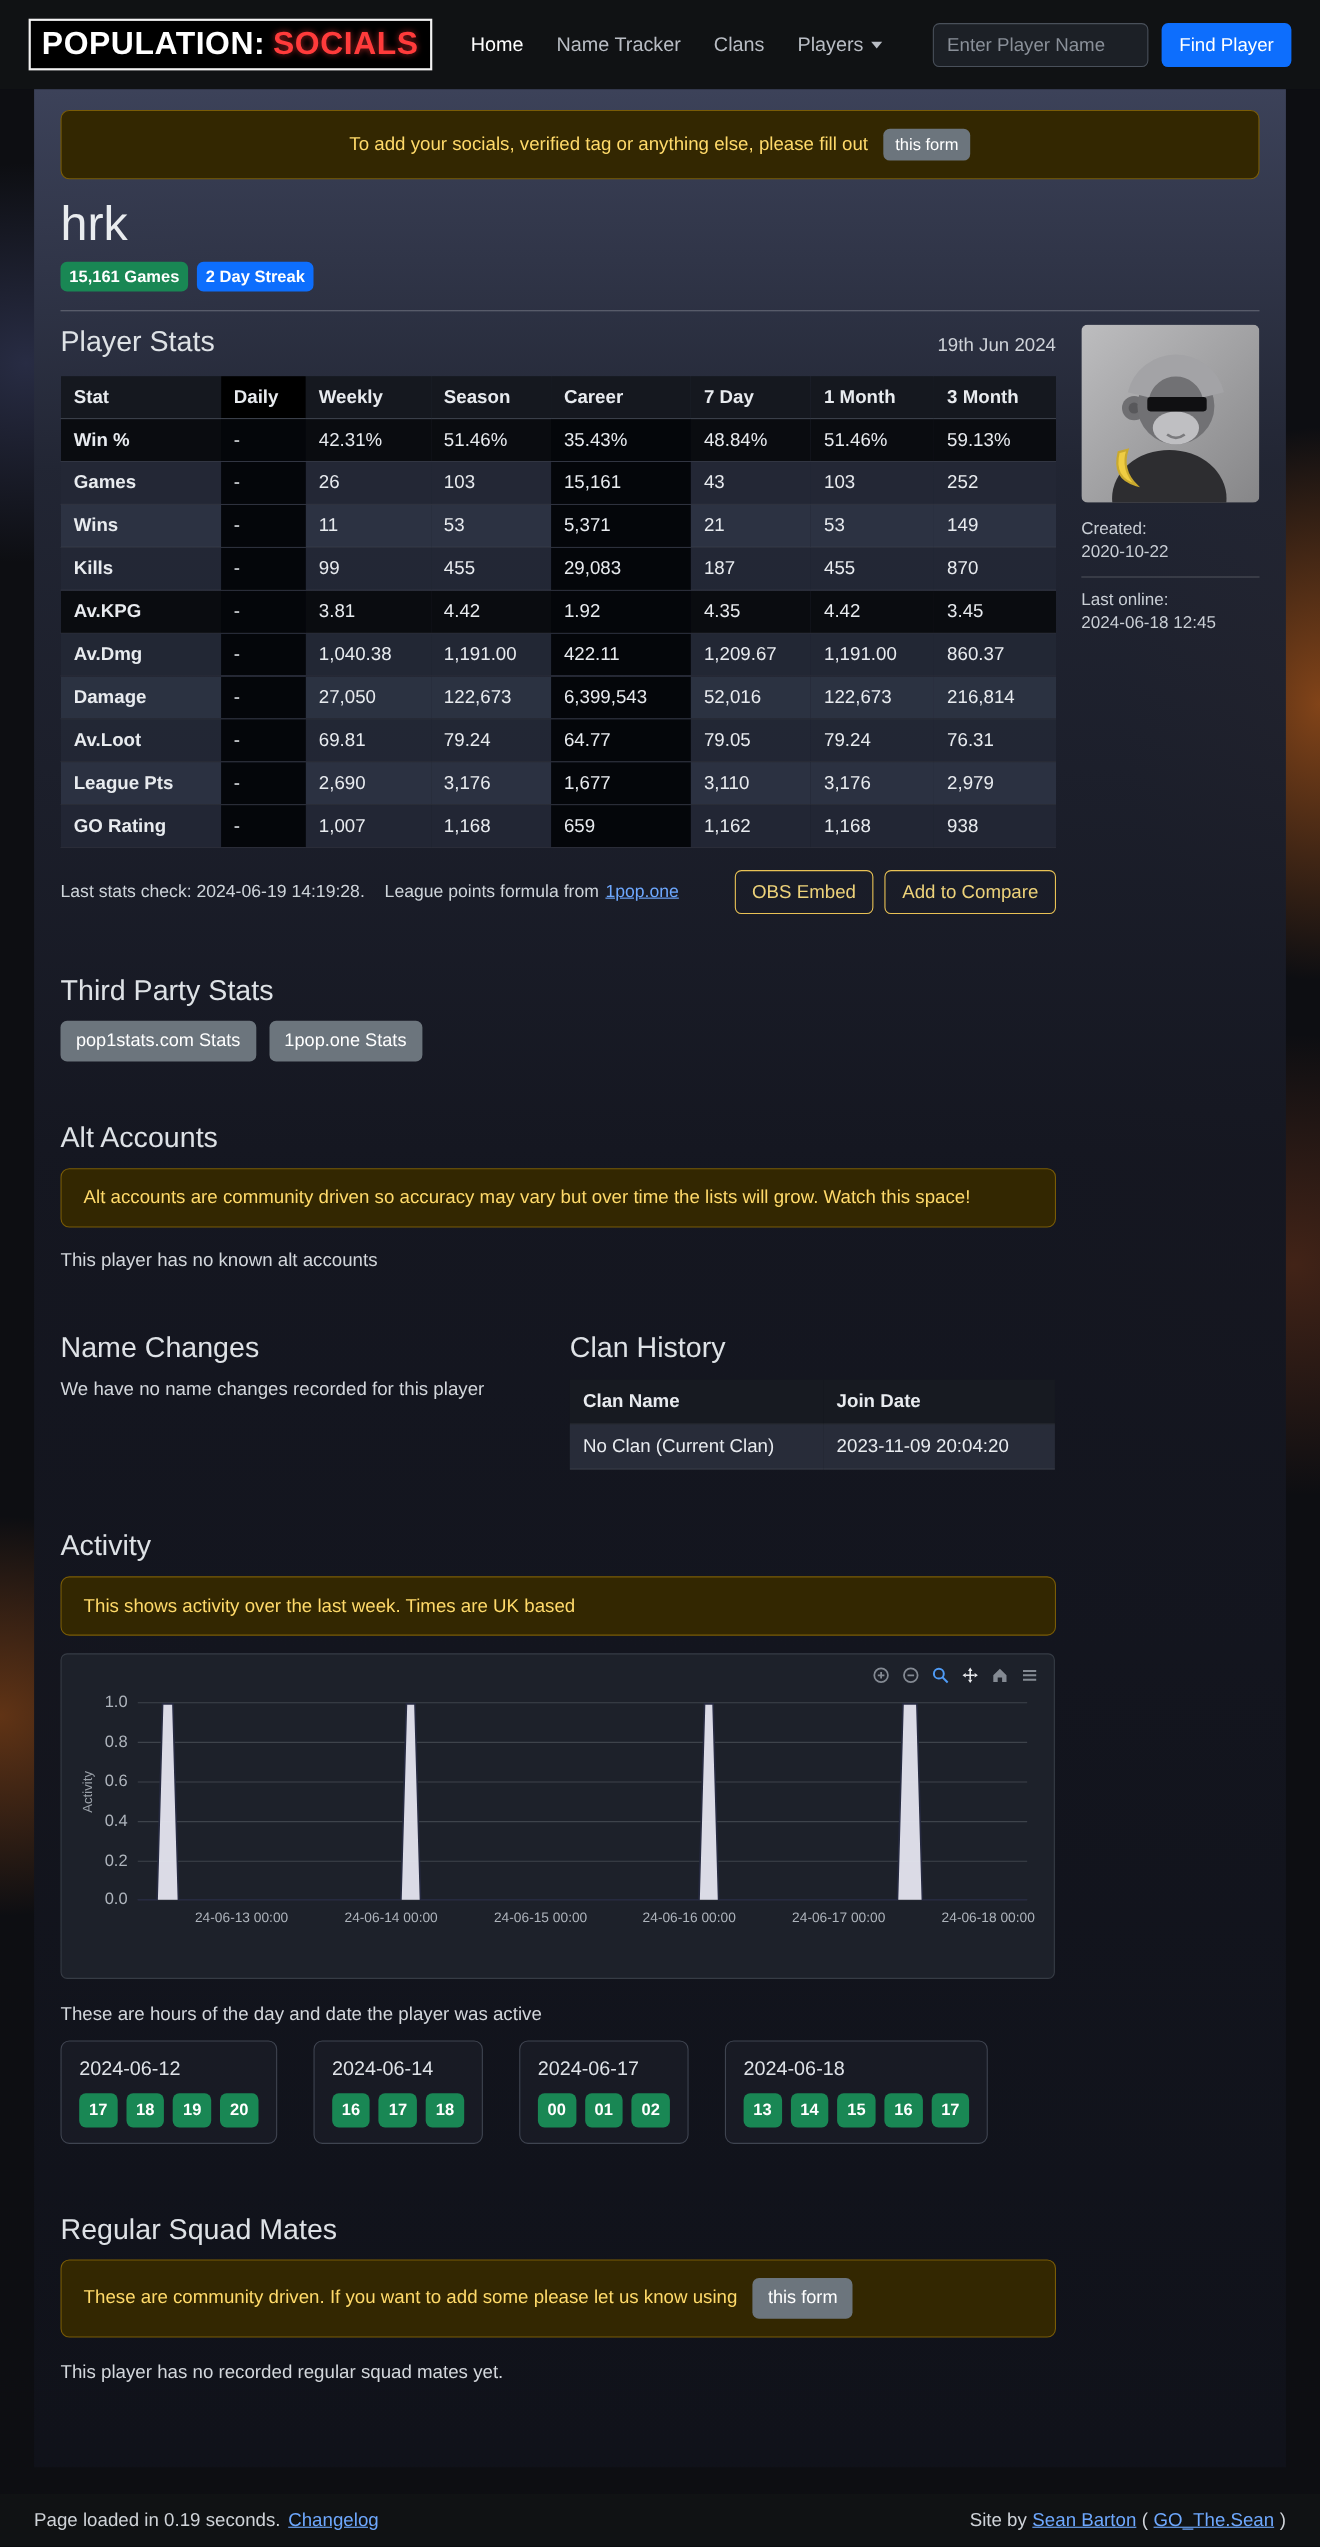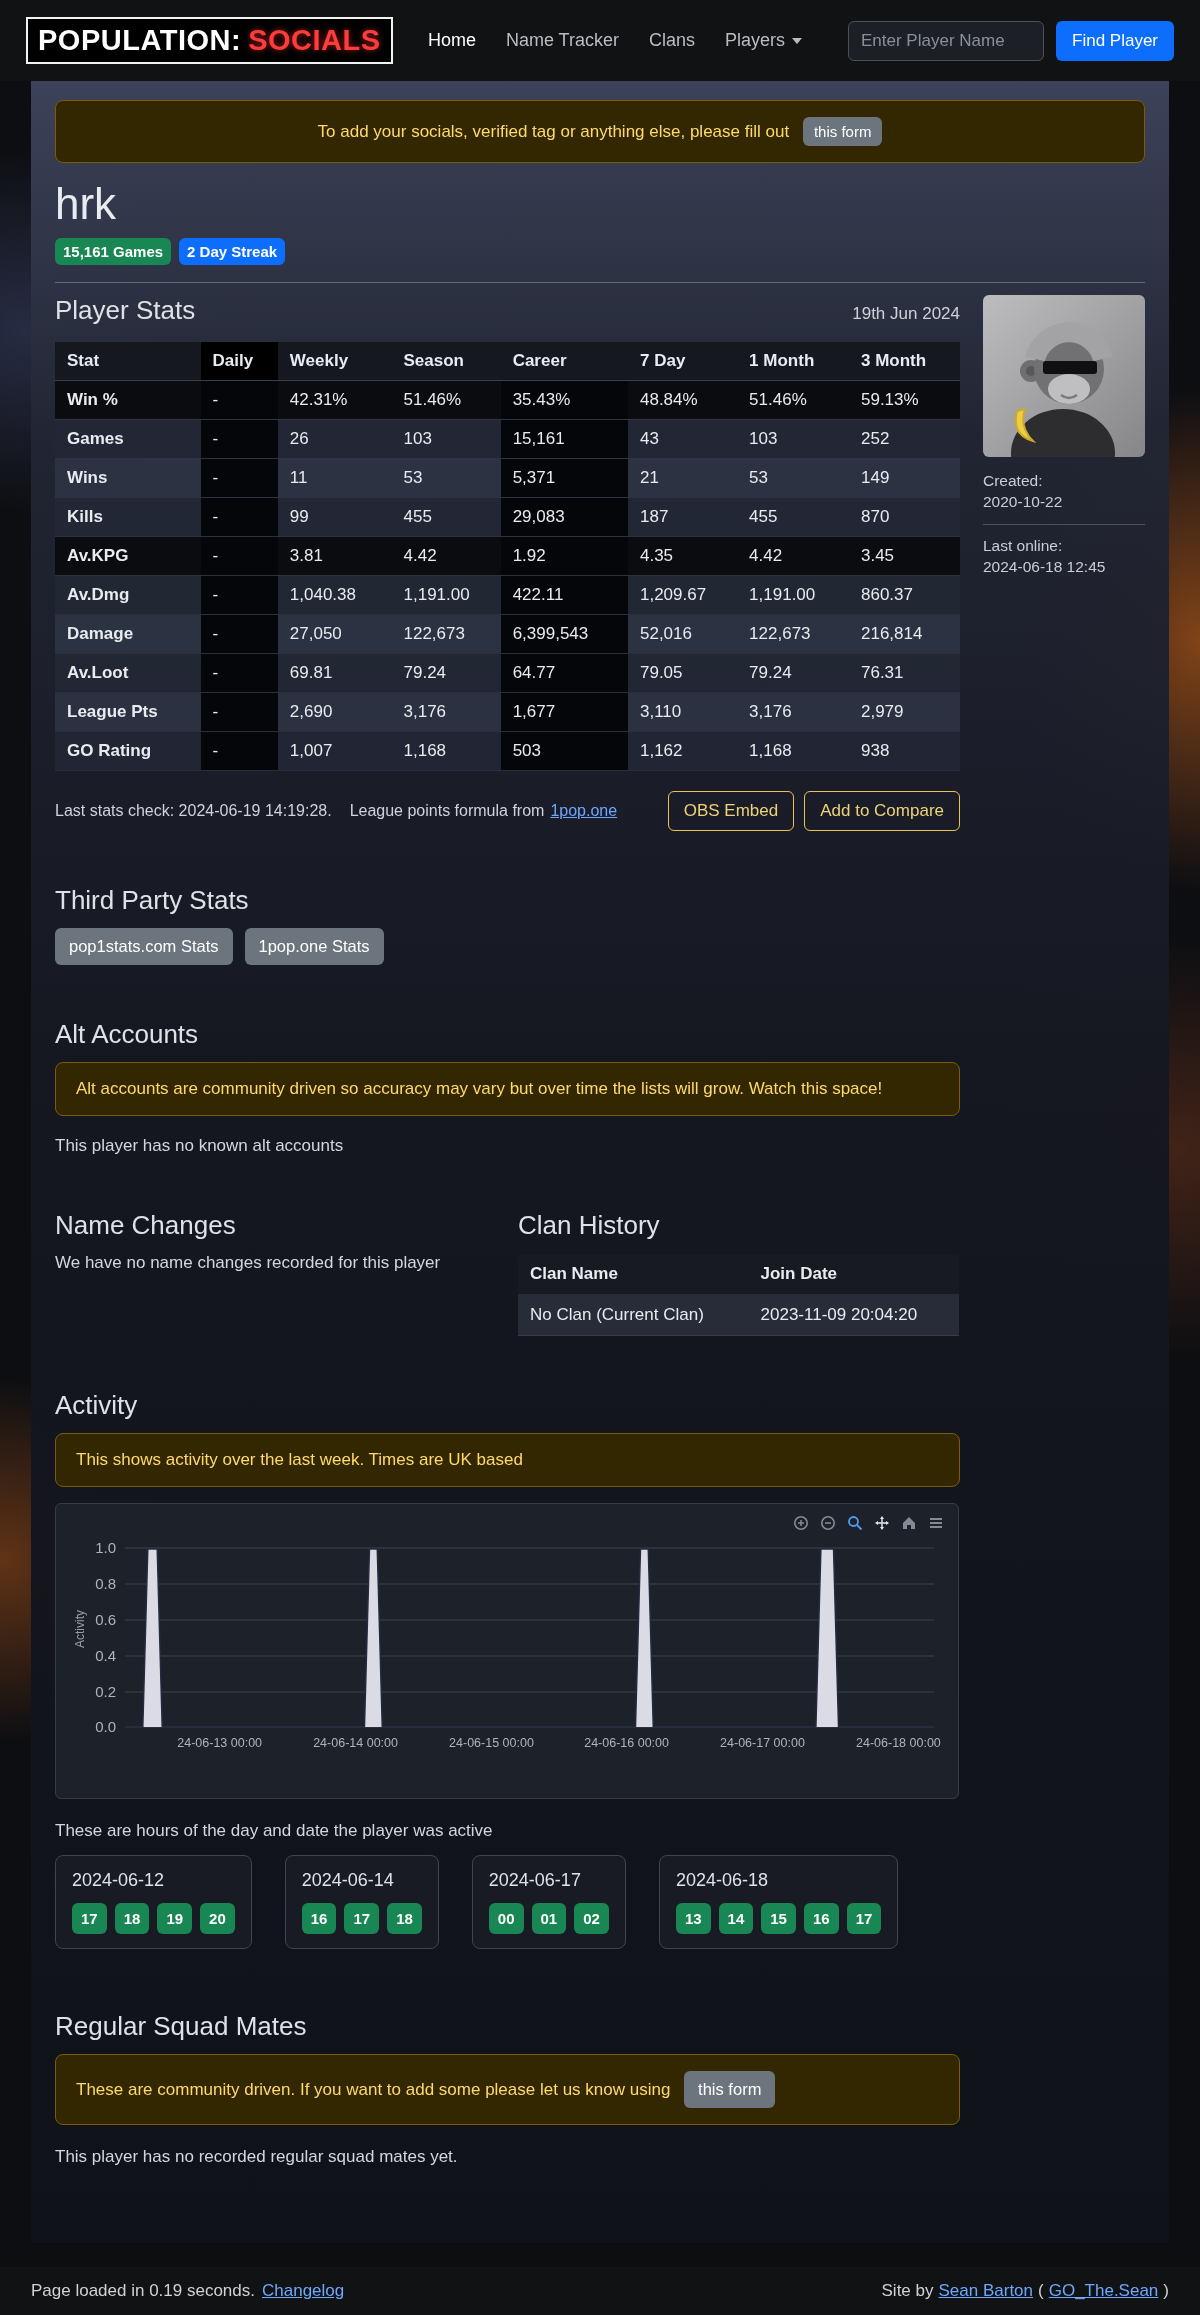--- a/index.html
+++ b/index.html
@@ -273,21 +273,21 @@
                 <td class="cell-black">1,677</td>
                 <td>3,110</td>
                 <td>3,176</td>
                 <td>2,979</td>
               </tr>
               <tr>
                 <th>GO Rating</th>
                 <td class="cell-black">-</td>
                 <td>1,007</td>
                 <td>1,168</td>
-                <td class="cell-black">503</td>
+                <td class="cell-black">659</td>
                 <td>1,162</td>
                 <td>1,168</td>
                 <td>938</td>
               </tr>
             </tbody>
         </table>
 
         <div class="stats-foot">
           <span>Last stats check: 2024-06-19 14:19:28.</span>
           <span class="gap">League points formula from</span>

